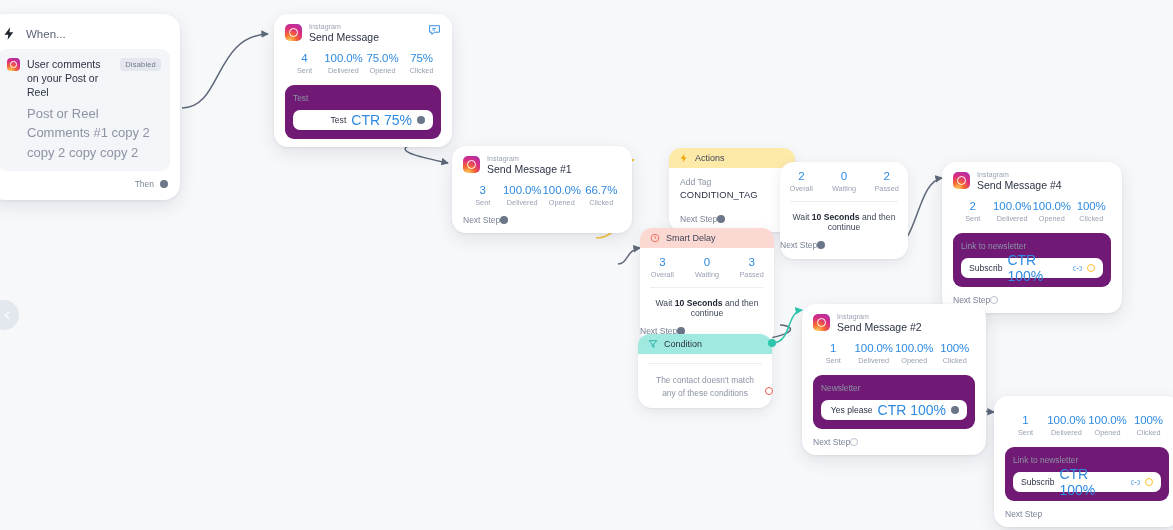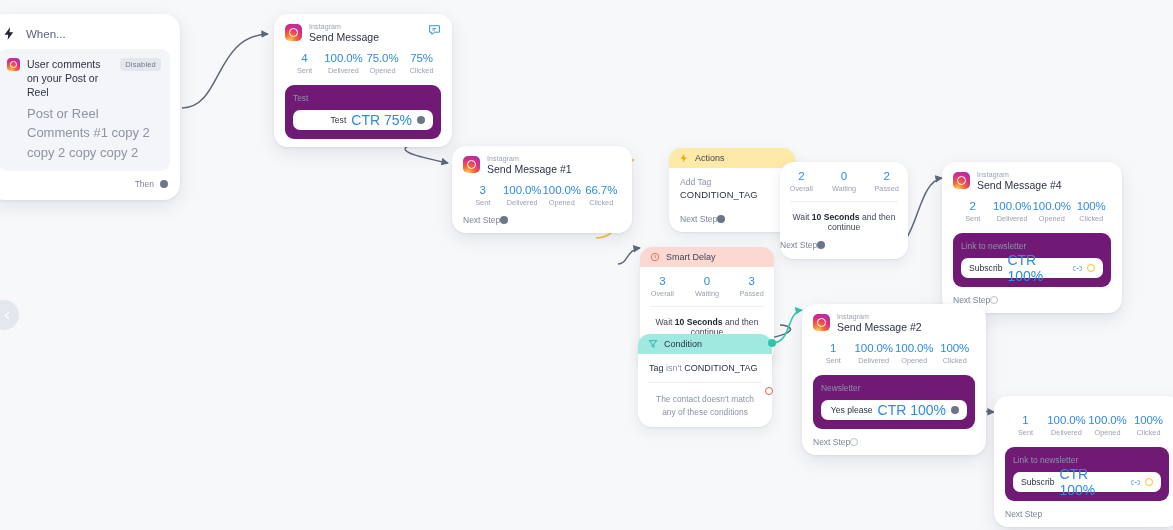--- a/index.html
+++ b/index.html
@@ -271,21 +271,21 @@
         </div>
     </div>
     <div class="rule"></div>
     <div class="delay-txt"><span>Wait </span><b>10 Seconds</b><span> and then continue</span></div>
     <div class="nxt pad-b" style="padding-right:11px;">
       <span class="port-label">Next Step</span>
       <span class="dot"></span>
     </div>
   </div>
 
-  <div class="node flat" style="left:640px;top:247px;width:134px;">
+  <div class="node flat" style="left:640px;top:228px;width:134px;">
     <div class="hdr delay">
       <svg viewBox="0 0 24 24">
         <circle cx="12" cy="12" r="9" fill="none" stroke="#e8604f" stroke-width="2"></circle>
         <path d="M12 7 v5 l3 2" fill="none" stroke="#e8604f" stroke-width="2"></path>
       </svg>
       <span>Smart Delay</span>
     </div>
     <div class="stats" style="margin-top:8px;">
       <div class="stat">
           <div class="v">3</div>
@@ -308,21 +308,20 @@
     </div>
   </div>
 
   <div class="node flat" style="left:638px;top:334px;width:134px;">
     <div class="hdr cond">
       <svg viewBox="0 0 24 24">
         <path d="M3 4 h18 l-7 8 v8 l-4 -3 v-5 z" fill="none" stroke="#17a8a0" stroke-width="2"></path>
       </svg>
       <span>Condition</span>
     </div>
-    <div class="cond-rule"><span>Tag </span><span class="mut">isn't </span><span>CONDITION_TAG</span></div>
     <div class="rule" style="margin-top:9px;"></div>
     <div class="cond-else pad-b">The contact doesn't match any of these conditions</div>
   </div>
   <span class="dot teal" style="position:absolute;left:768px;top:339px;"></span>
   <span class="dot red" style="position:absolute;left:765px;top:387px;"></span>
 
   <div class="node msg" style="left:942px;top:162px;width:158px;">
     <div class="msg-head">
       <span class="ig big"></span>
       <div class="msg-ttl">

